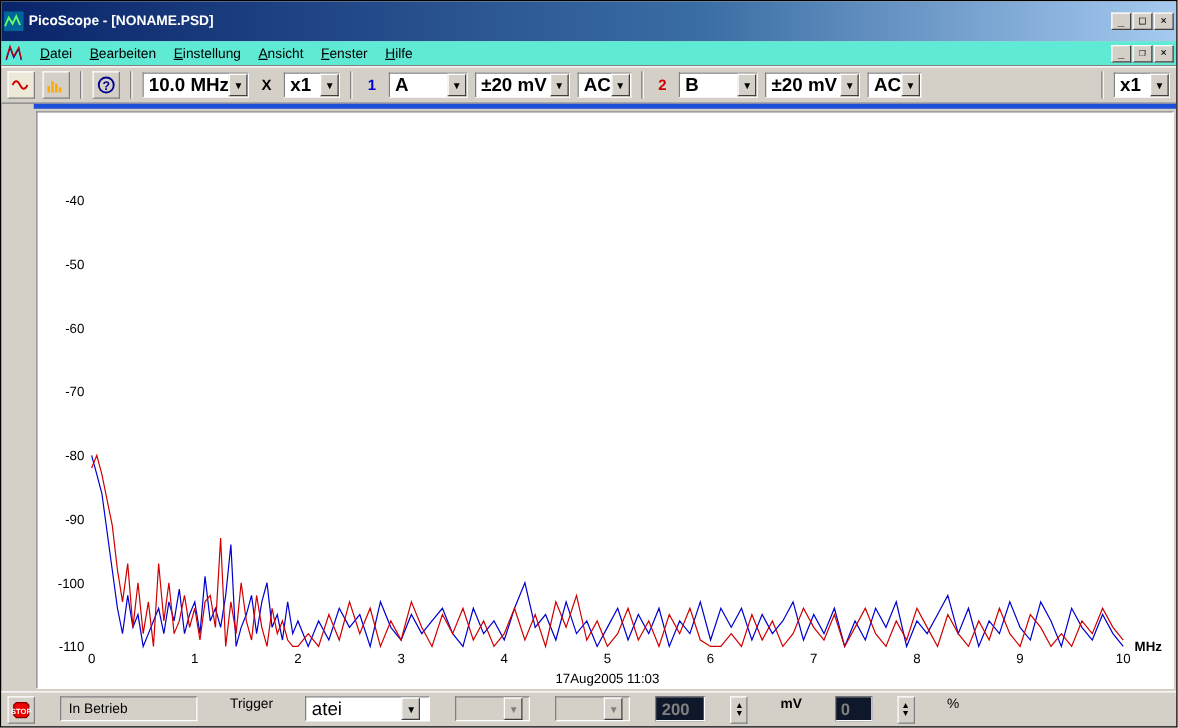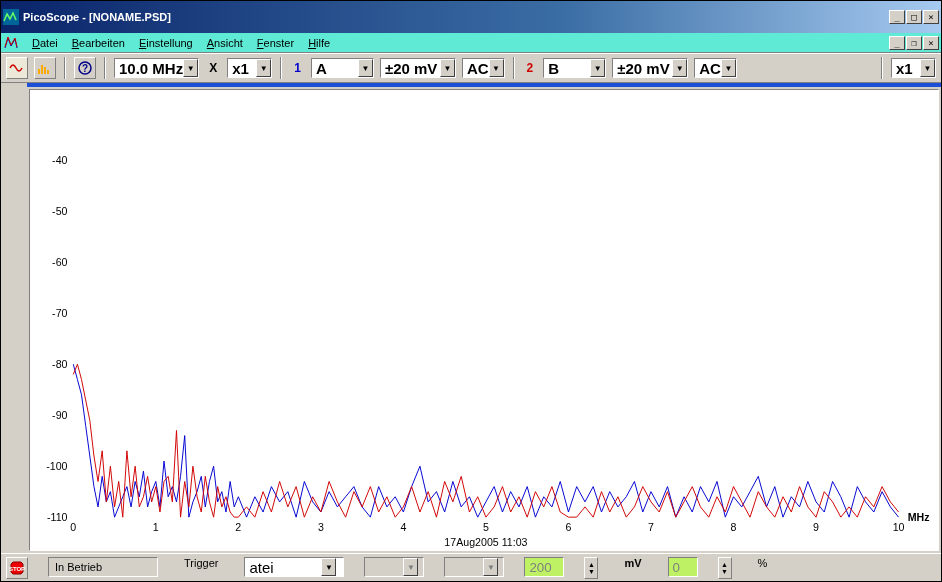--- a/index.html
+++ b/index.html
@@ -130,25 +130,25 @@
 }
 .status-btn {
   width: 22px; height: 22px;
   border: 1px solid #fff;
   border-right-color: #808080; border-bottom-color: #808080;
   display: flex; align-items: center; justify-content: center;
   cursor: pointer;
 }
 .sb-label { padding: 0 6px; font-weight: normal; }
 .sb-input {
-  background: #bef264;
+  background: #0f172a;
   border: 1px solid #808080;
   border-right-color: #fff; border-bottom-color: #fff;
   height: 20px; width: 40px; padding: 0 4px;
-  color: #808080; font-weight: normal;
+  color: #808080; font-weight: bold;
 }
 .spacer { flex: 1; }
 </style>
 </head>
 <body>
 
 <div class="titlebar">
   <svg class="app-icon" viewBox="0 0 16 16">
     <rect width="16" height="16" fill="#069"></rect>
     <path d="M1 12 L4 5 L7 10 L10 4 L13 11" stroke="#6f6" fill="none" stroke-width="1.5"></path>

